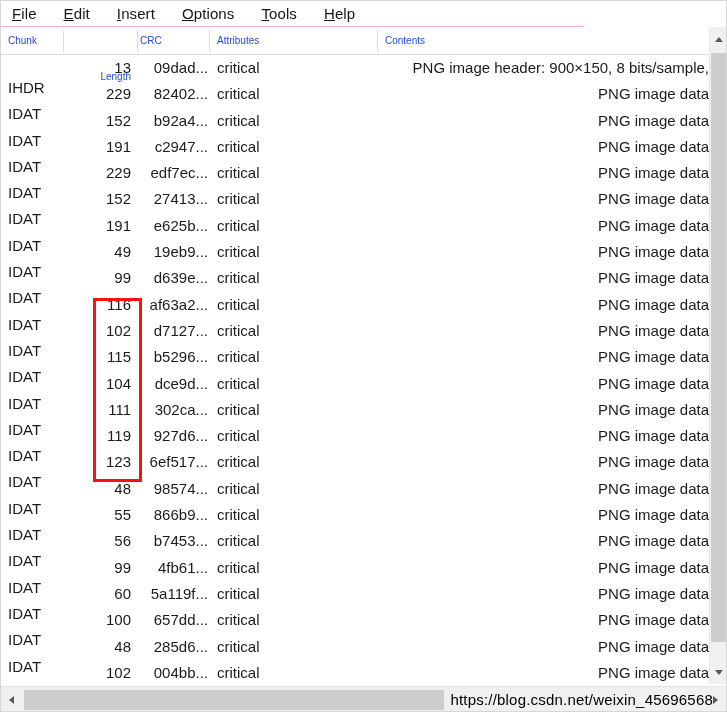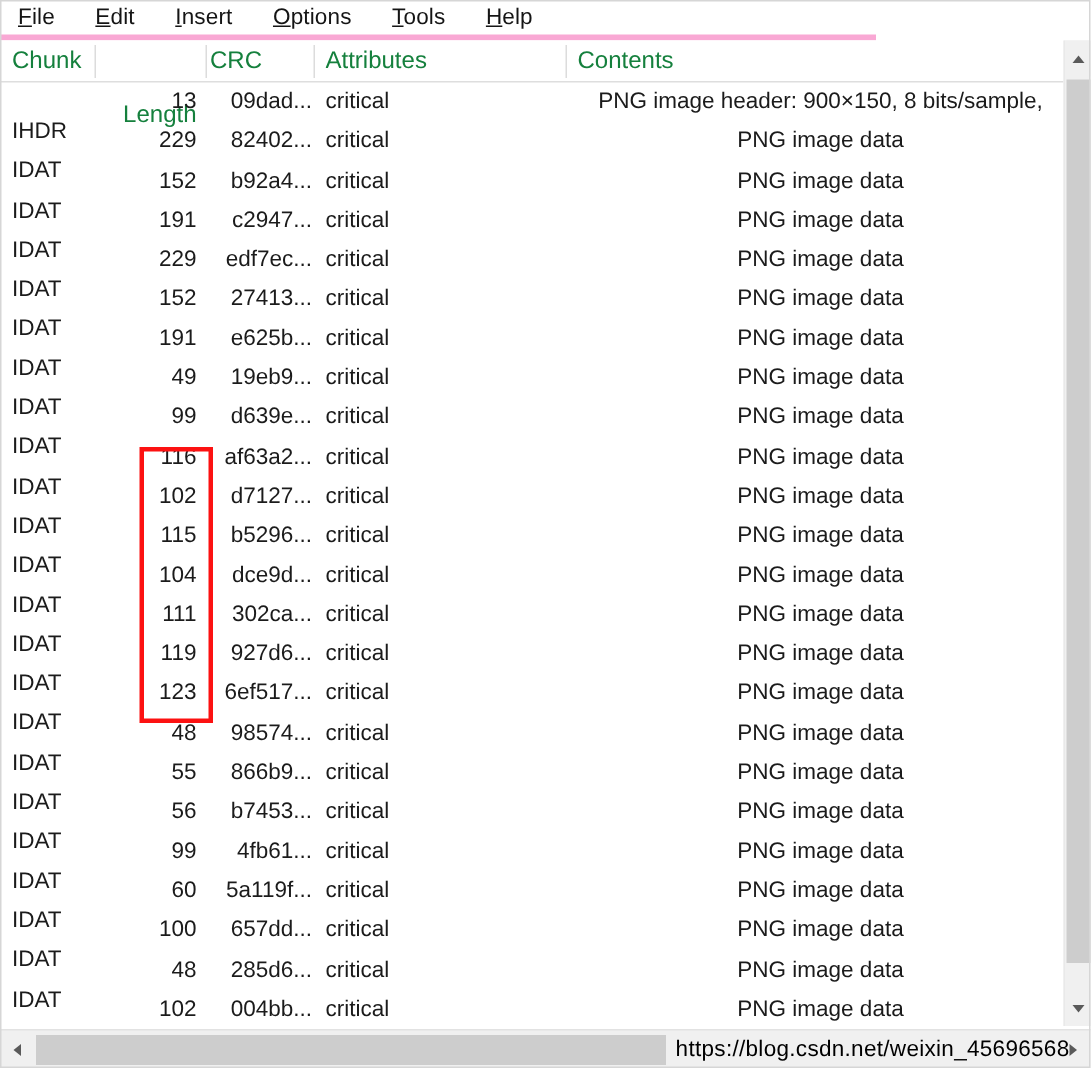--- a/index.html
+++ b/index.html
@@ -25,21 +25,21 @@
     box-sizing: border-box;
   }
 
   
   .menubar {
     position: absolute;
     left: 0; top: 0;
     width: 584px;
     height: 27px;
     background: #ffffff;
-    border-bottom: 4px solid #f9a8d4;
+    border-bottom: 1px solid #f9a8d4;
     display: flex;
     align-items: center;
     padding-left: 12px;
     box-sizing: border-box;
   }
   .menu-item {
     font-size: 15px;
     color: #151515;
     margin-right: 27px;
     cursor: default;
@@ -69,22 +69,22 @@
     height: 28px;
     background: #ffffff;
     border-bottom: 1px solid #dedede;
     box-sizing: border-box;
   }
   .hcell {
     position: absolute;
     top: 0;
     height: 28px;
     line-height: 28px;
-    font-size: 16px;
-    color: #15803d;
+    font-size: 10px;
+    color: #1d4ed8;
     box-sizing: border-box;
     white-space: nowrap;
     overflow: hidden;
     cursor: default;
   }
   .hcell .hlabel { display: inline-block; }
   .hsep {
     position: absolute;
     top: 3px;
     width: 1px;
@@ -114,21 +114,21 @@
     color: #1b1b1b;
     white-space: nowrap;
     overflow: hidden;
     box-sizing: border-box;
     cursor: default;
   }
   .c-chunk  { left: 8px;   width: 55px; text-align: left; margin-top: 20px; }
   .c-length { left: 63px;  width: 68px; text-align: right; }
   .c-crc    { left: 140px; width: 68px; text-align: right; }
   .c-attr   { left: 217px; width: 158px; text-align: left; }
-  .c-cont   { left: 385px; width: 324px; text-align: center; }
+  .c-cont   { left: 385px; width: 324px; text-align: right; }
 
   
   .annot-rect {
     position: absolute;
     left: 93px;
     top: 271px;
     width: 49px;
     height: 184px;
     border: 3px solid #fc1111;
     box-sizing: border-box;

